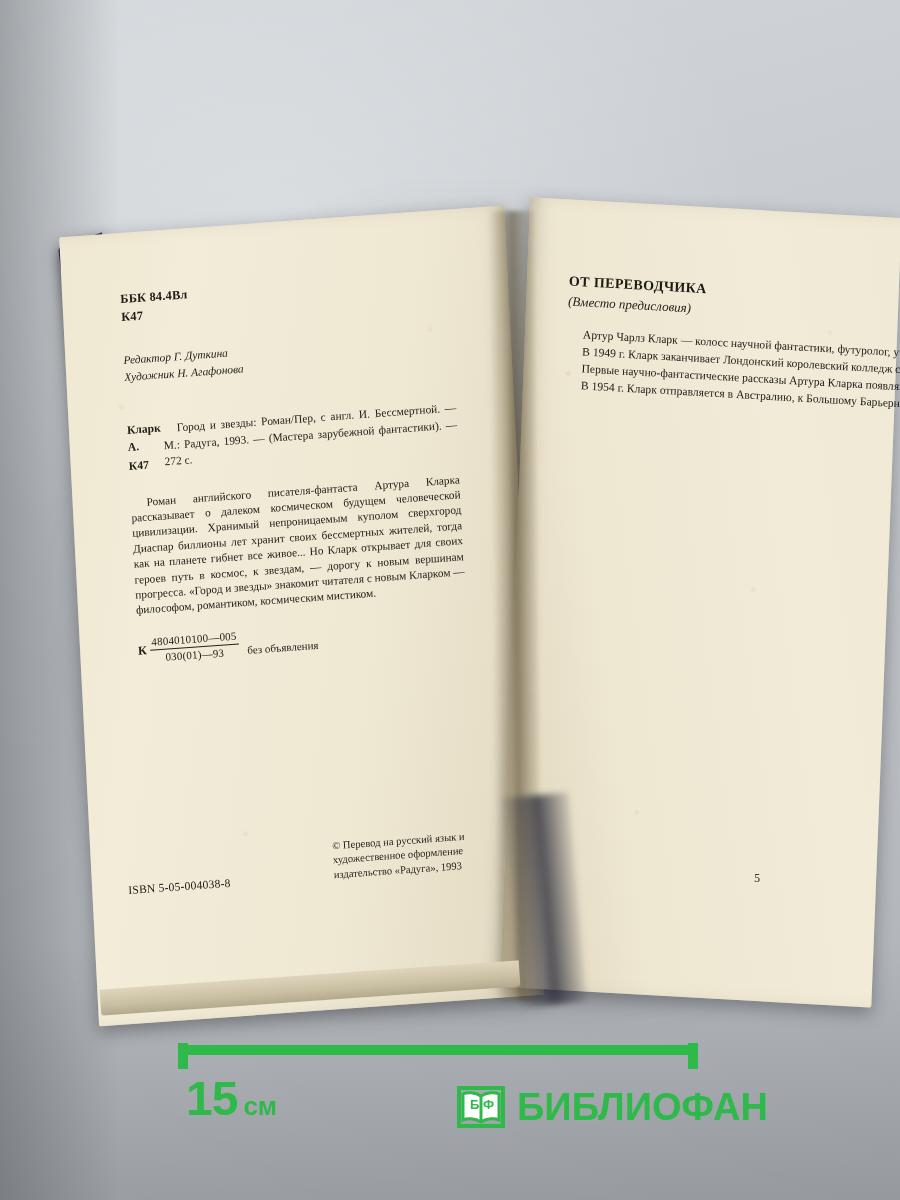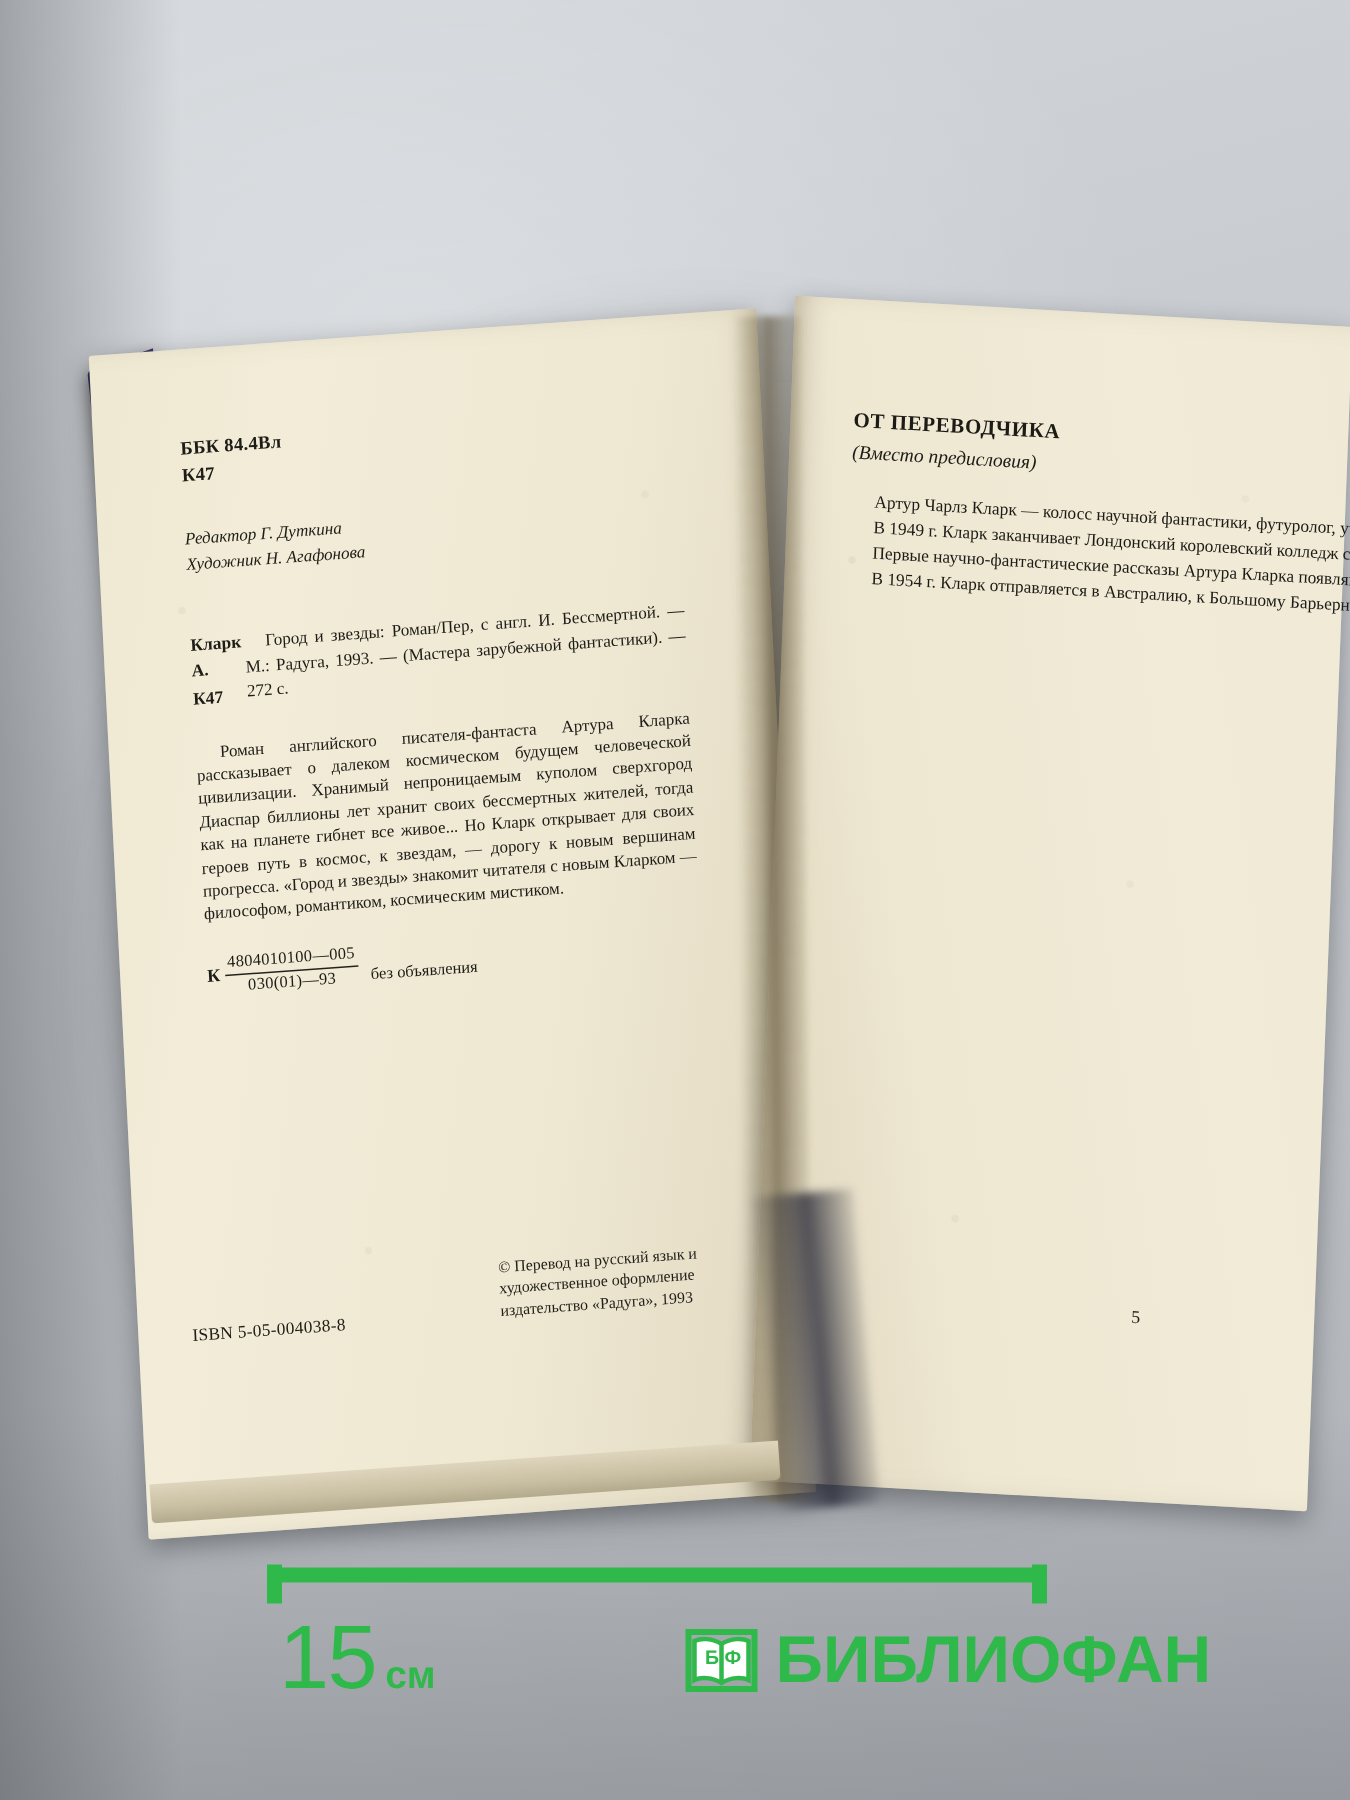--- a/index.html
+++ b/index.html
@@ -242,22 +242,22 @@
   .measure {
     position: absolute;
     left: 186px;
     top: 1075px;
     display: flex;
     align-items: baseline;
     color: #2fb94a;
     font-family: "Liberation Sans", sans-serif;
   }
   .measure .num {
-    font-size: 60px;
-    font-weight: normal;
+    font-size: 48px;
+    font-weight: bold;
     letter-spacing: -1px;
     line-height: 1;
   }
   .measure .unit {
     font-size: 26px;
     font-weight: bold;
     margin-left: 6px;
     line-height: 1;
   }
 
@@ -269,21 +269,21 @@
     align-items: center;
     color: #2fb94a;
     font-family: "Liberation Sans", sans-serif;
   }
   .brand-logo {
     position: relative;
     width: 52px; height: 50px;
     margin-right: 10px;
   }
   .brand-text {
-    font-size: 44px;
+    font-size: 38px;
     font-weight: bold;
     letter-spacing: 0px;
     line-height: 1;
   }
 </style>
 </head>
 <body>
 
 <div id="page">
 

